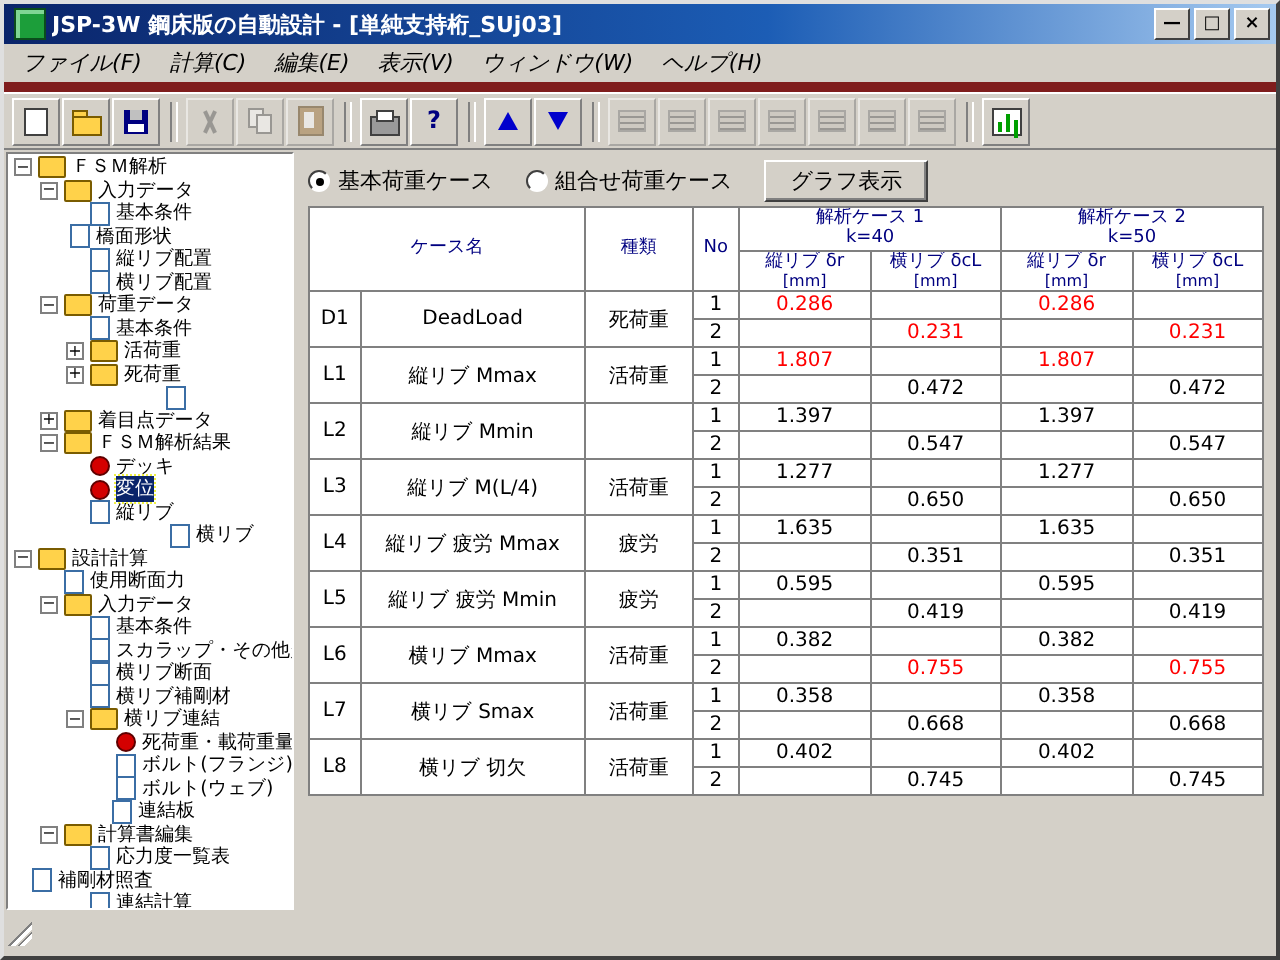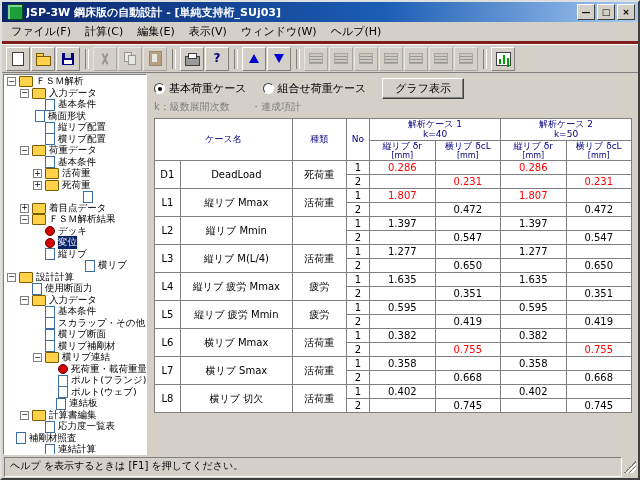--- a/index.html
+++ b/index.html
@@ -10,21 +10,21 @@
   .titlebar{height:20px;background:linear-gradient(90deg,#0a246a,#1c5db5 60%,#a6caf0);
     display:flex;align-items:center;padding:0 2px;flex:0 0 auto;}
   .app-icon{width:14px;height:14px;margin:0 3px;background:#1c9e3a;border:1px solid #0a4d1c;
     box-shadow:inset 2px 2px 0 #7fd694;flex:0 0 auto;}
   .title-text{color:#fff;font-weight:bold;font-size:11px;white-space:nowrap;overflow:hidden;flex:1;}
   .tb-btns{display:flex;gap:2px;margin-right:1px;}
   .tb-btn{width:16px;height:14px;background:#d4d0c8;border:1px solid;
     border-color:#fff #404040 #404040 #fff;display:flex;align-items:center;justify-content:center;
     font-size:9px;line-height:1;font-weight:bold;}
   
-  .menubar{height:19px;display:flex;align-items:flex-end;padding:0 2px;border-bottom:3px solid #7f1d1d;flex:0 0 auto;}
+  .menubar{height:19px;display:flex;align-items:flex-end;padding:0 2px;border-bottom:5px solid #7f1d1d;flex:0 0 auto;font-style:italic;}
   .menu-item{padding:2px 7px;white-space:nowrap;}
   
   .toolbar{height:27px;display:flex;align-items:center;padding:0 4px;
     border-top:1px solid #fff;border-bottom:1px solid #808080;flex:0 0 auto;}
   .tbtn{width:22px;height:22px;background:#d4d0c8;border:1px solid;border-color:#fff #808080 #808080 #fff;
     display:flex;align-items:center;justify-content:center;margin-right:1px;flex:0 0 auto;}
   .tbtn.disabled{opacity:.5;}
   .tsep{width:2px;height:20px;border-left:1px solid #808080;border-right:1px solid #fff;margin:0 4px;flex:0 0 auto;}
   
   .ic{display:inline-block;position:relative;}
@@ -360,24 +360,20 @@
           <span class="rdot"></span>
           <span>基本荷重ケース</span>
         </span>
         <span class="radio">
           <span class="rdot"></span>
           <span>組合せ荷重ケース</span>
         </span>
         <button class="btn">グラフ表示</button>
       </div>
 
-      <div class="note-row">
-        <span>k：級数展開次数</span>
-        <span class="note-sep">・連成項計</span>
-      </div>
 
       <table>
         <colgroup>
           <col style="width:22px">
             <col style="width:96px">
             <col style="width:46px">
             <col style="width:20px">
           <col style="width:56px">
             <col style="width:56px">
             <col style="width:56px">
@@ -569,17 +565,16 @@
               <td>0.745</td>
               <td></td>
               <td>0.745</td>
             </tr>
           </tbody>
       </table>
     </div>
   </div>
 
   <div class="statusbar">
-    <div class="status-panel">ヘルプ を表示するときは [F1] を押してください。</div>
     <div class="grip"></div>
   </div>
 
 </div>
 
 </body></html>

